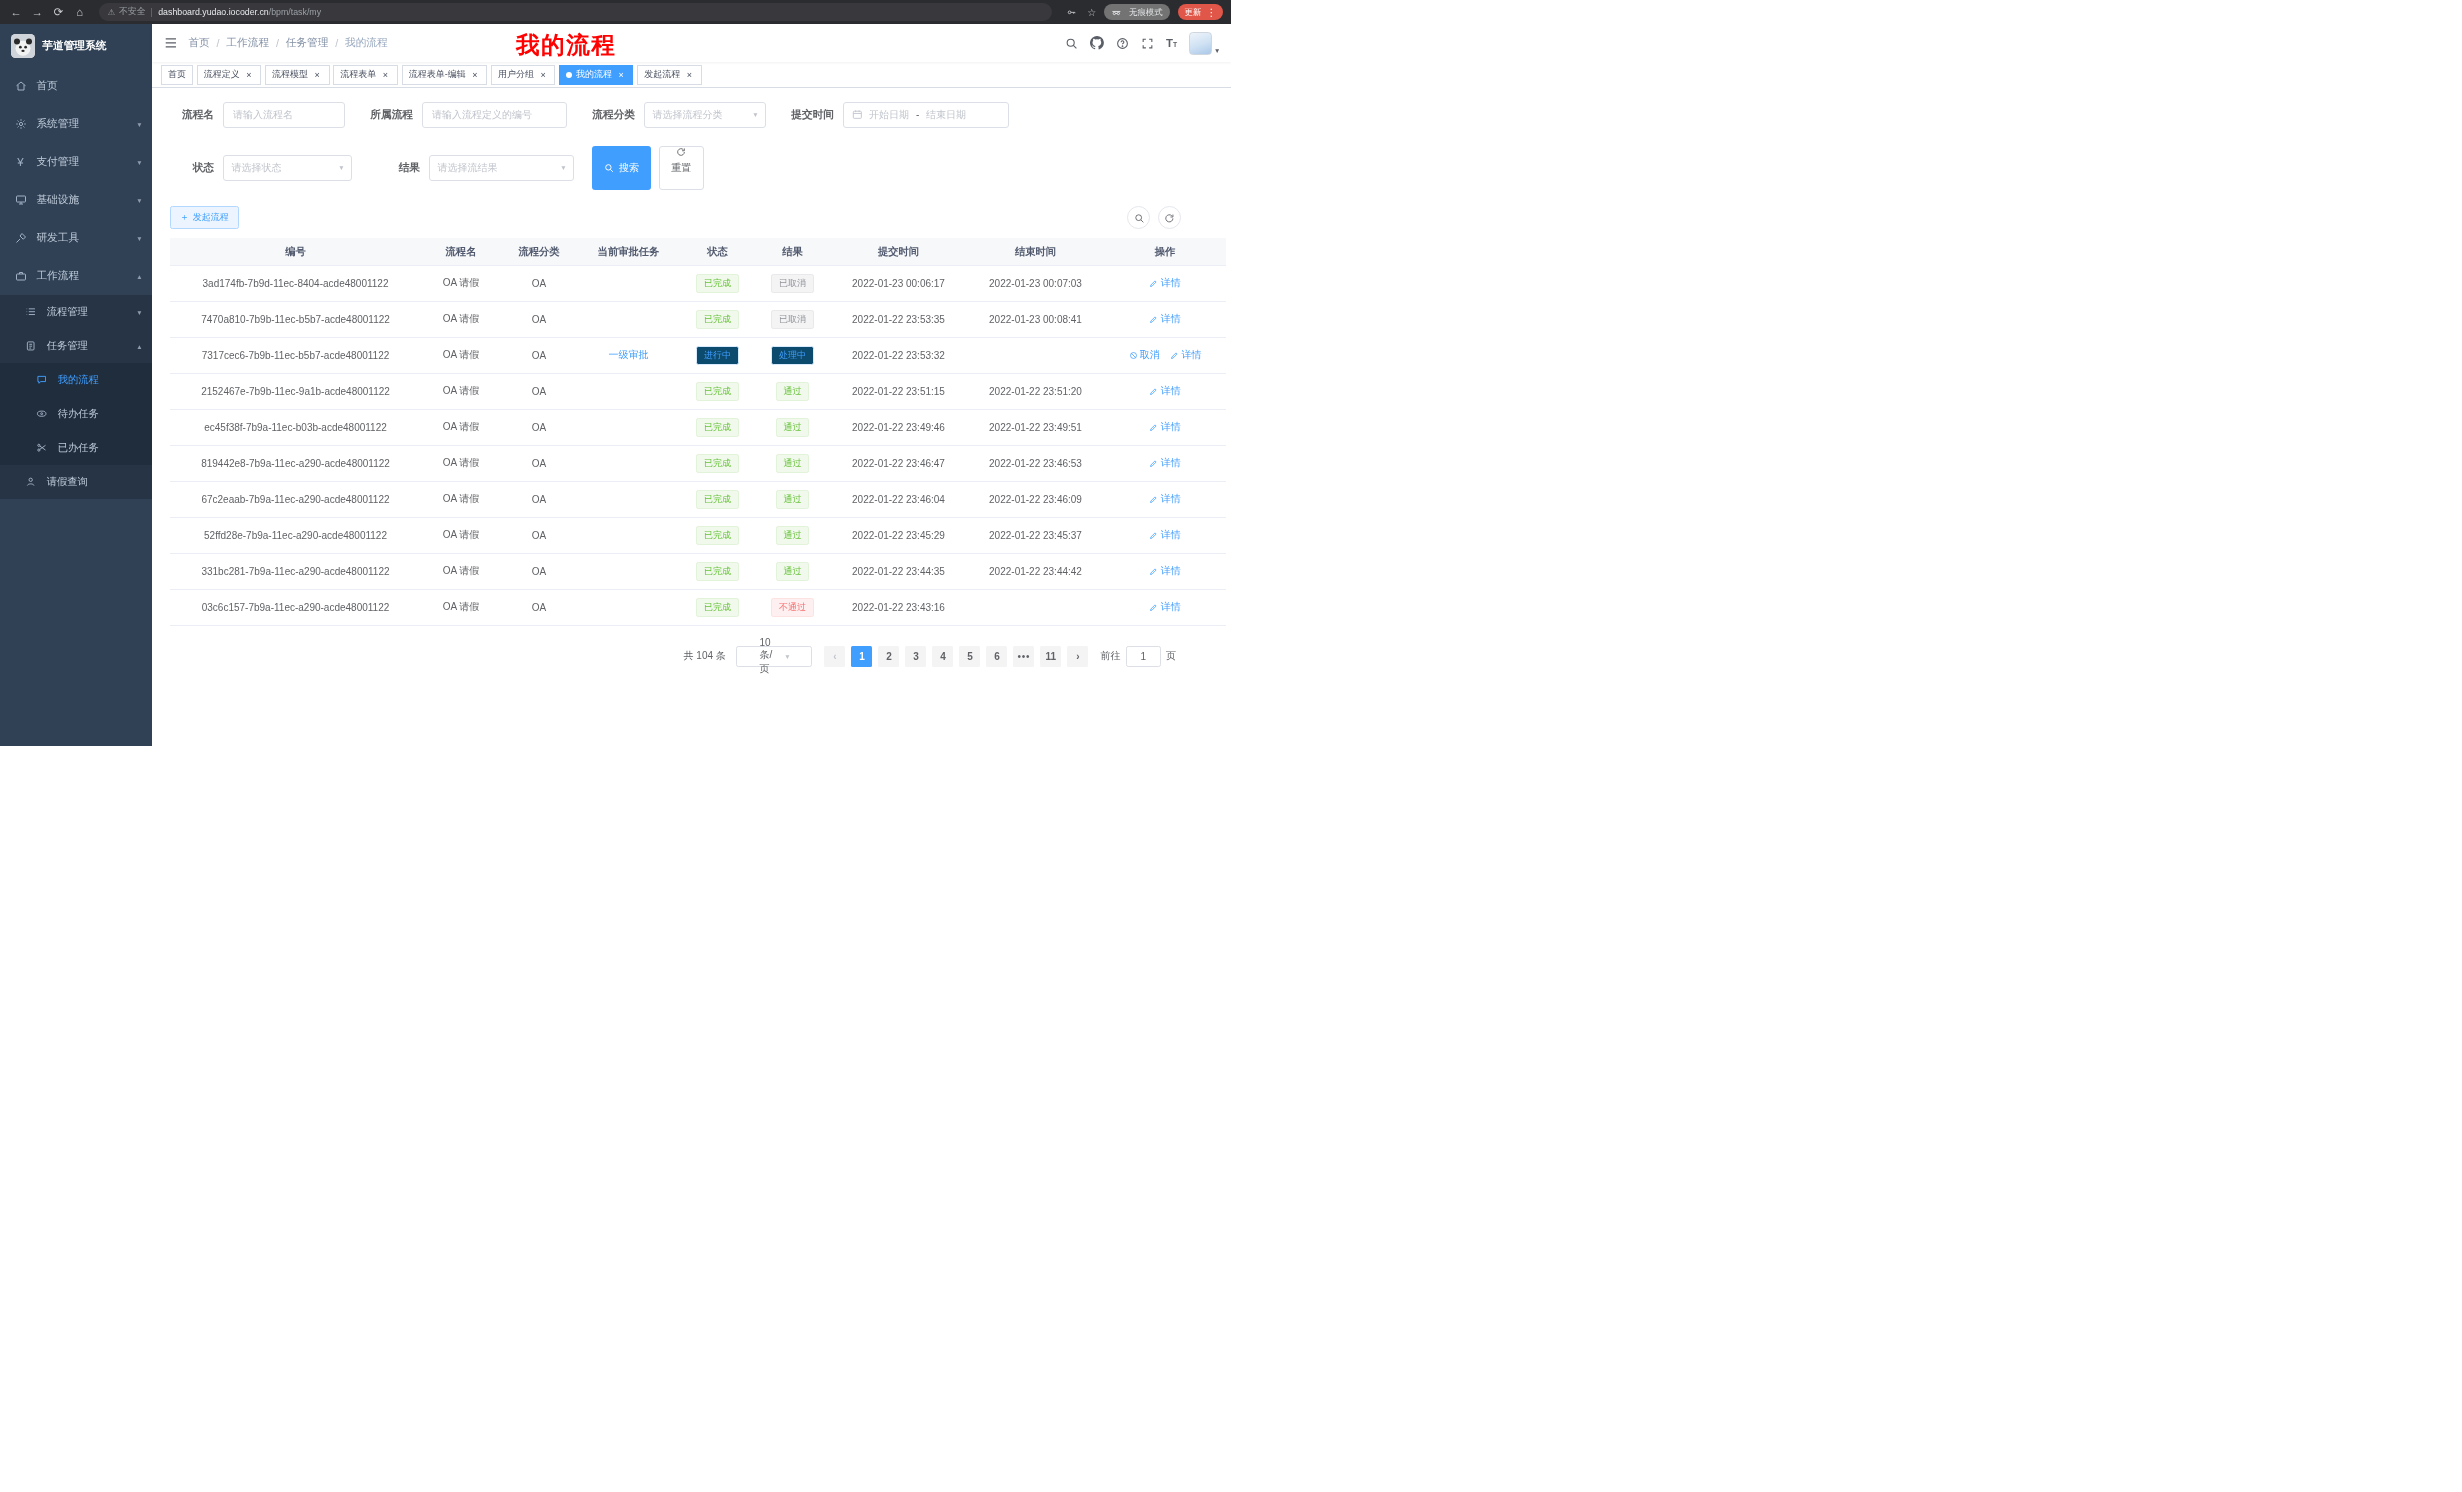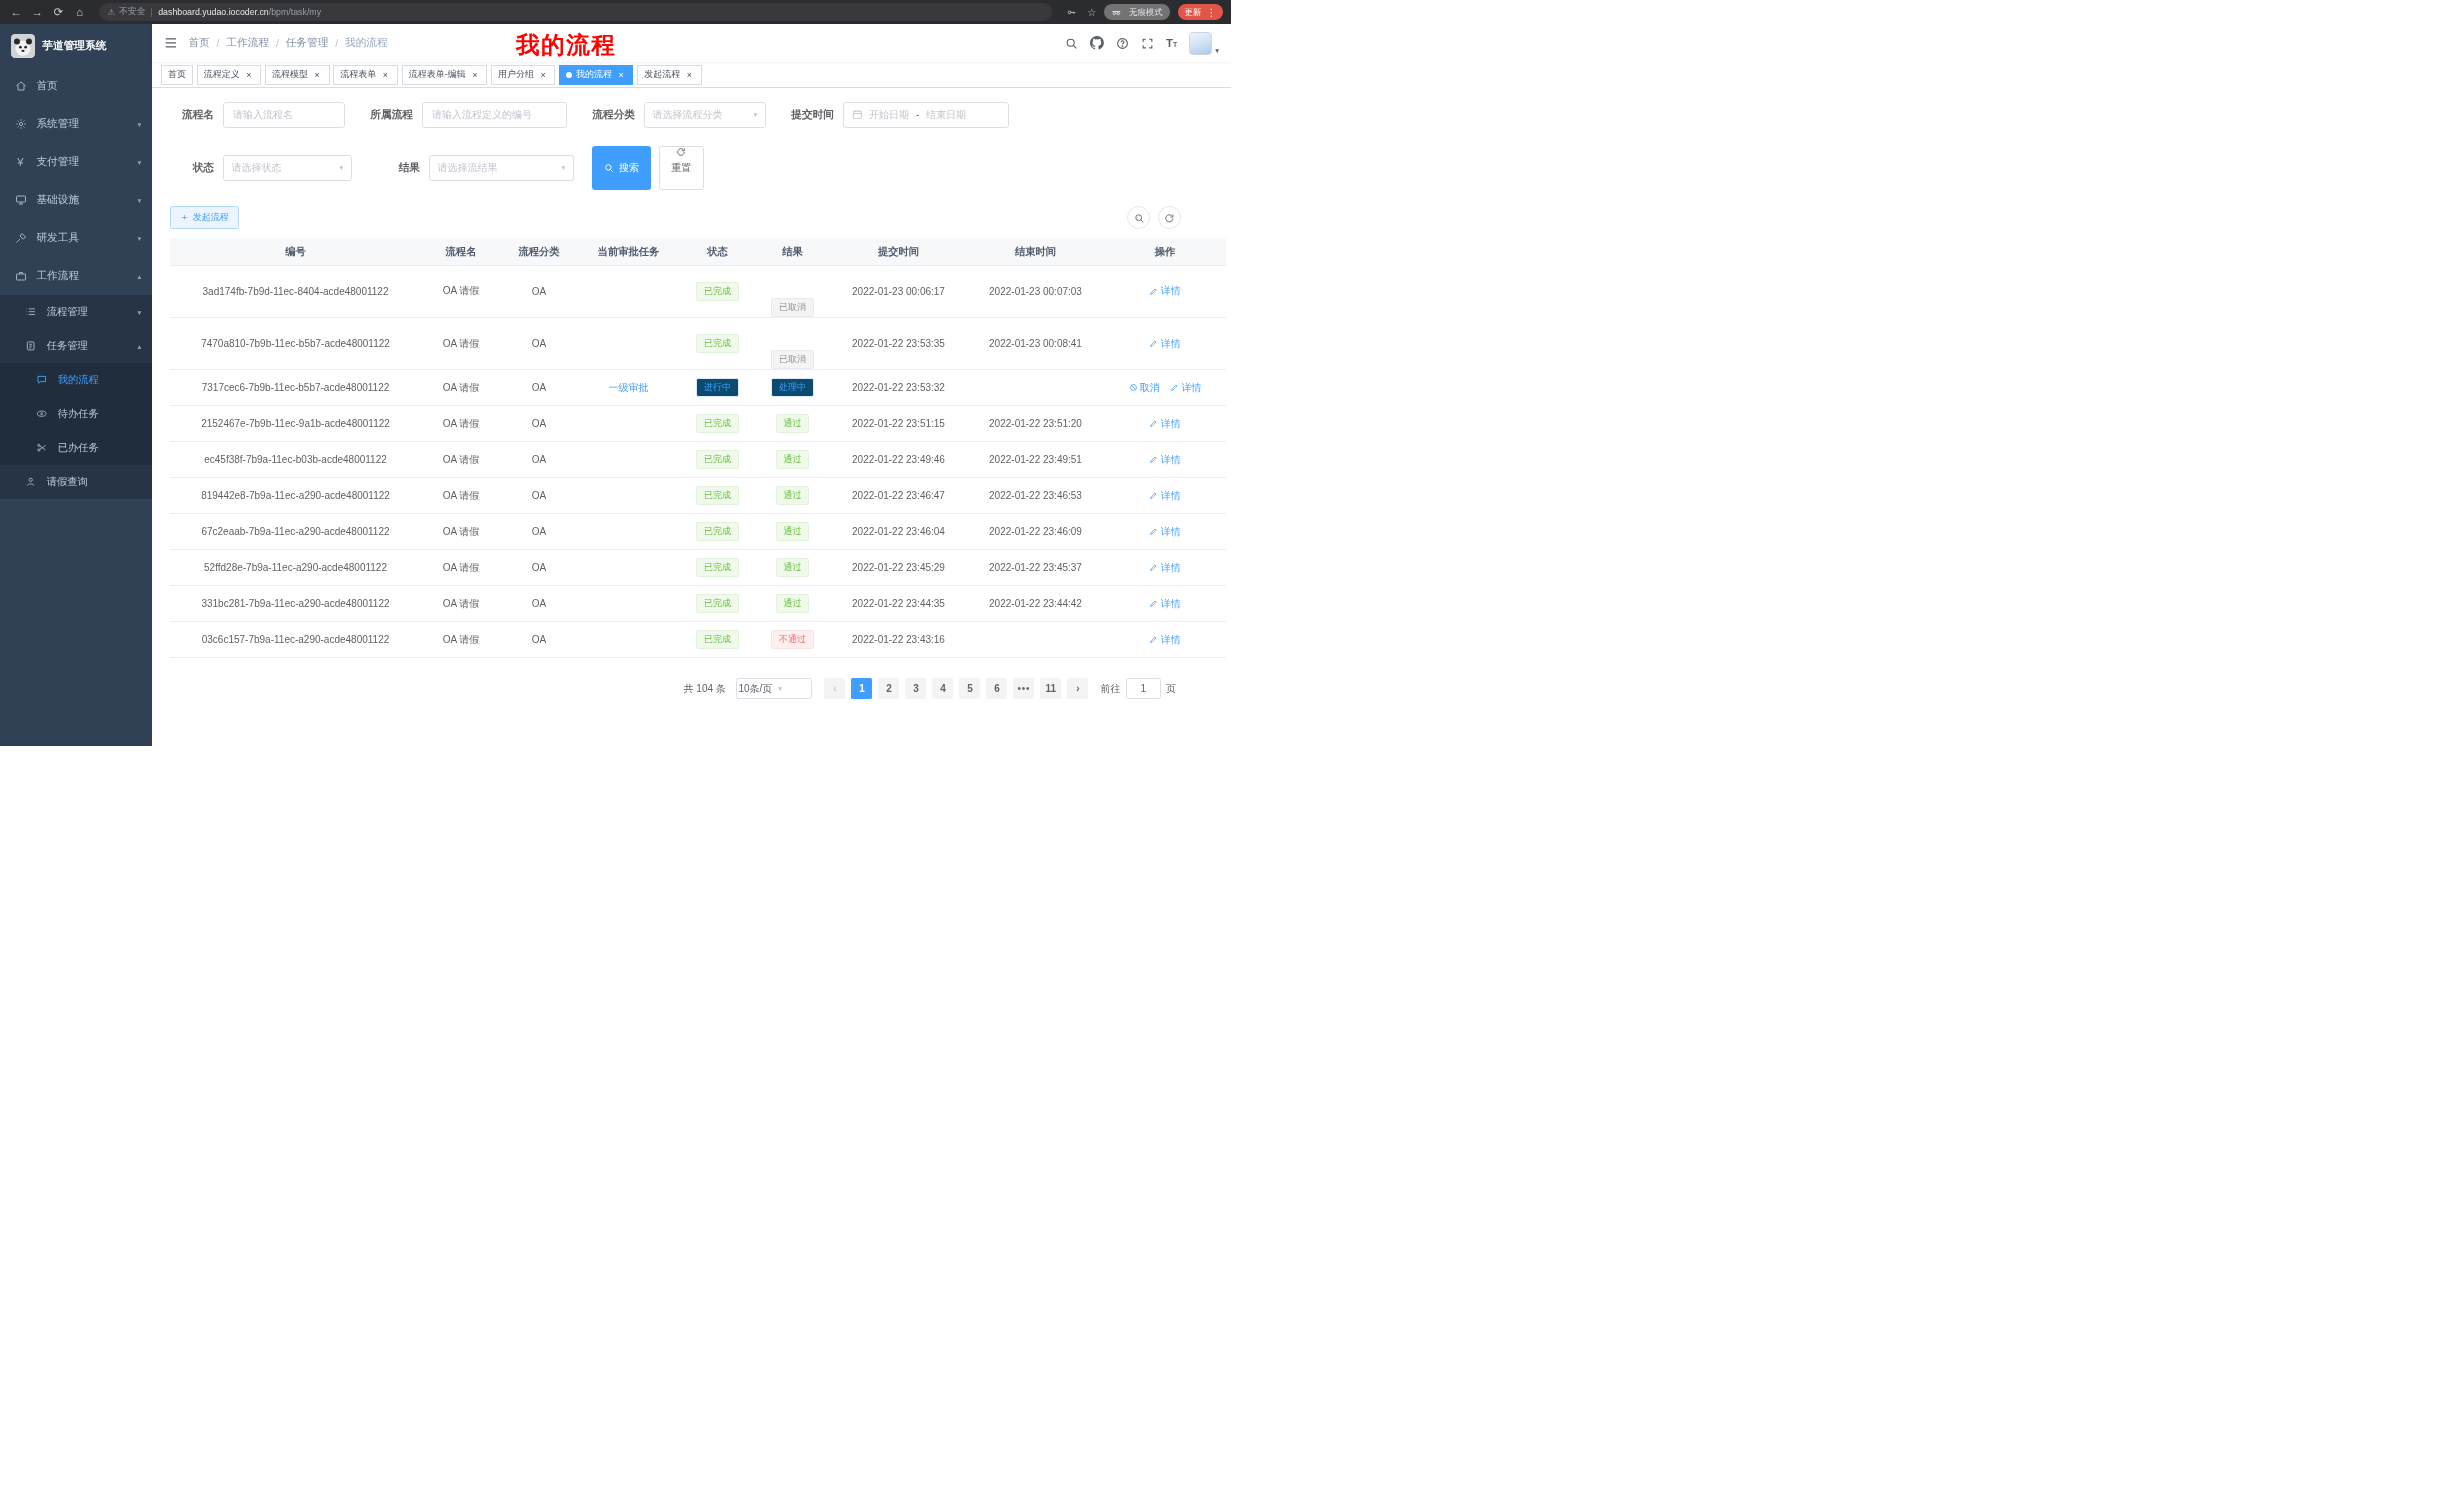--- a/index.html
+++ b/index.html
@@ -84,29 +84,29 @@
   .toolbar { display:flex; align-items:center; margin-bottom:9px; }
   .tool-icons { margin-left:auto; display:flex; gap:7.6px; margin-right:35px; }
   .icon-btn { width:23px; height:23px; border:0.8px solid #e4e7ed; border-radius:50%; display:flex; align-items:center; justify-content:center; color:#606266; cursor:pointer; background:#fff; }
 
   
   table { width:calc(100% - 35px); border-collapse:collapse; font-size:10px; color:#606266; table-layout:fixed; }
   thead th { background:#f7f8fa; height:27px; font-weight:700; color:#515a6e; border-bottom:0.8px solid #ebeef5; font-size:10.3px; }
   tbody td { height:36px; text-align:center; border-bottom:0.8px solid #ebeef5; overflow:hidden; white-space:nowrap; }
   .etag { display:inline-block; padding:2.3px 6.8px; font-size:9px; border-radius:2.3px; border:0.8px solid; line-height:1.4; }
   .etag-success { color:#67c23a; background:#f0f9eb; border-color:#e1f3d8; }
-  .etag-info { color:#909399; background:#f4f4f5; border-color:#e9e9eb;margin-top:32px; }
+  .etag-info { color:#909399; background:#f4f4f5; border-color:#e9e9eb; }
   .etag-primary { color:#409eff; background:#0c4a6e; border-color:#d9ecff; }
   .etag-danger { color:#f56c6c; background:#fef0f0; border-color:#fde2e2; }
   .tlink { color:#409eff; cursor:pointer; display:inline-flex; align-items:center; gap:2.3px; margin:0 3.8px; font-size:10px; }
 
   
   .pager { display:flex; align-items:center; justify-content:flex-end; margin:20px 40px 0 0; gap:6px; font-size:10px; color:#606266; }
   .ptotal { margin-right:4.6px; white-space:nowrap; }
-  .psize { width:76px; height:21px; border:0.8px solid #dcdfe6; border-radius:2.3px; display:flex; align-items:center; justify-content:flex-start; padding:0 1px; cursor:pointer; margin-right:6px; }
+  .psize { width:76px; height:21px; border:0.8px solid #dcdfe6; border-radius:2.3px; display:flex; align-items:center; justify-content:flex-start; padding:0 22px; cursor:pointer; margin-right:6px; }
   .psize .val { color:#606266; }
   .pnum { min-width:21px; height:21px; padding:0 3px; background:#f4f4f5; color:#606266; border-radius:1.5px; display:flex; align-items:center; justify-content:center; cursor:pointer; font-weight:700; }
   .pnum.active { background:#409eff; color:#fff; }
   .pnum.disabled { color:#c0c4cc; }
   .pellipsis { letter-spacing:0.8px; font-weight:400; color:#606266; }
   .goto { display:flex; align-items:center; gap:5.3px; margin-left:6px; white-space:nowrap; }
   .goto input { width:35px; height:21px; border:0.8px solid #dcdfe6; border-radius:2.3px; text-align:center; font-size:10px; color:#606266; outline:none; }
 </style>
 </head>
 <body>

